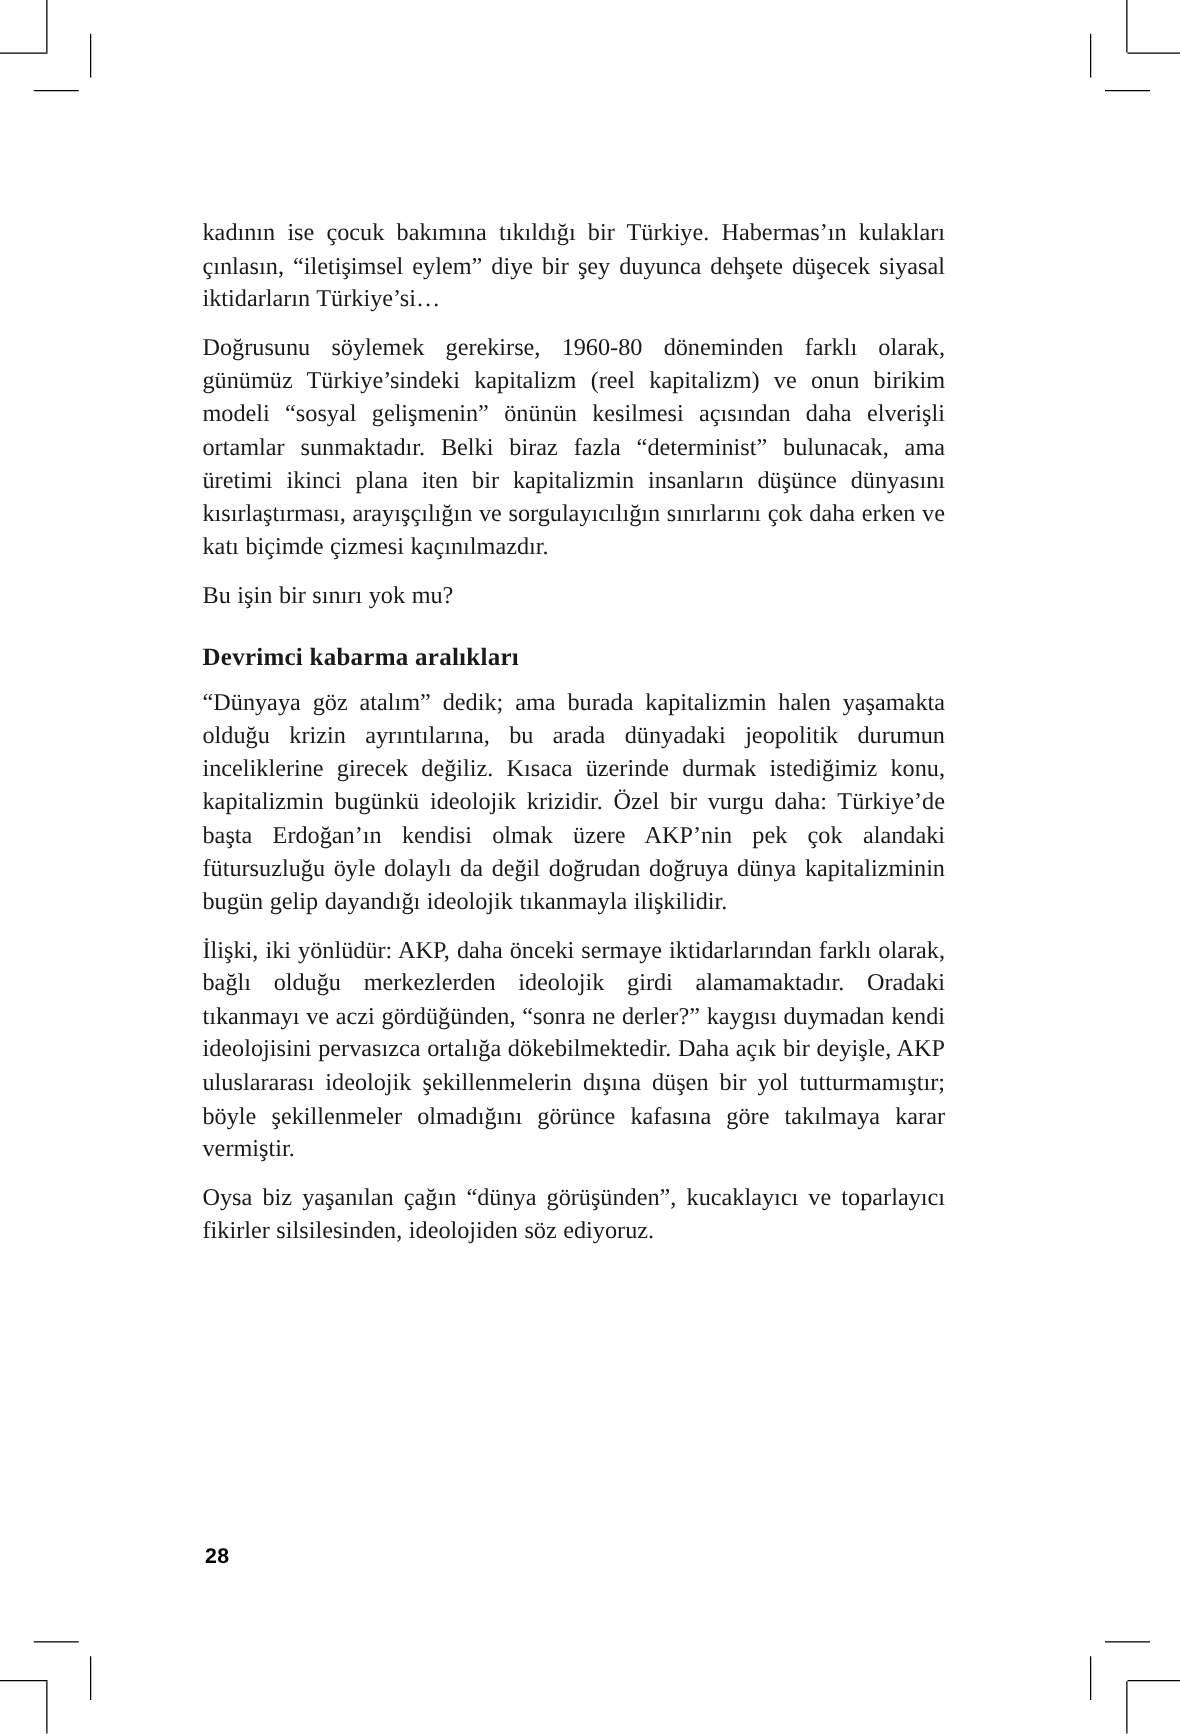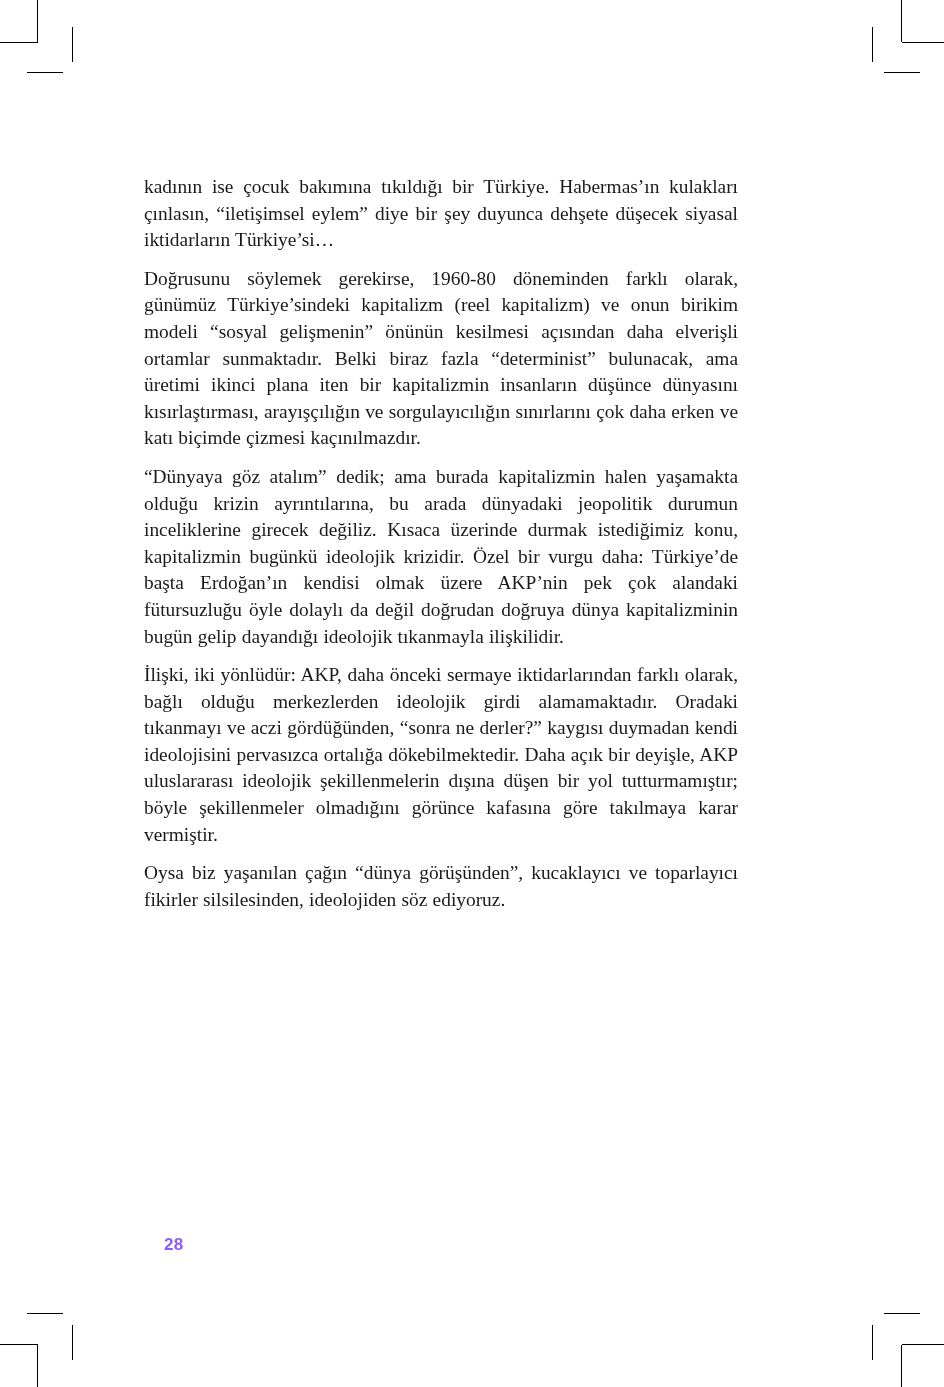--- a/index.html
+++ b/index.html
@@ -20,21 +20,21 @@
   .mark {
     position: absolute;
     background: #000000;
   }
   .mark-v { width: 1px; }
   .mark-h { height: 1px; }
 
   
   .page-body {
     position: absolute;
-    left: 144px;
+    left: 162px;
     top: 174px;
     width: 594px;
   }
 
   p.para {
     margin: 0 0 12px 0;
     font-size: 19.4px;
     line-height: 26.6px;
     text-align: justify;
     text-justify: inter-word;
@@ -54,21 +54,21 @@
 
   .folio {
     position: absolute;
     left: 164px;
     top: 1236px;
     font-family: "Liberation Sans", "DejaVu Sans", sans-serif;
     font-size: 17px;
     font-weight: bold;
     line-height: 1;
     letter-spacing: 0.02em;
-    color: #8b5cf6;
+    color: #000000;
   }
 </style>
 </head>
 <body>
 
 <div class="mark mark-v" style="left:37px; top:0px; height:42px;"></div>
 <div class="mark mark-h" style="left:0px; top:42px; width:38px;"></div>
 
 <div class="mark mark-v" style="left:72px; top:27px; height:35px;"></div>
 <div class="mark mark-h" style="left:27px; top:72px; width:36px;"></div>
@@ -88,21 +88,23 @@
 <div class="mark mark-h" style="left:902px; top:1344px; width:42px;"></div>
 <div class="mark mark-v" style="left:901px; top:1345px; height:42px;"></div>
 
 <div class="mark mark-h" style="left:884px; top:1313px; width:36px;"></div>
 <div class="mark mark-v" style="left:872px; top:1325px; height:35px;"></div>
 
 <div class="page-body">
 
   <p class="para">kadının ise çocuk bakımına tıkıldığı bir Türkiye. Habermas’ın kulakları çınlasın, “iletişimsel eylem” diye bir şey duyunca dehşete düşecek siyasal iktidarların Türkiye’si…</p>
   <p class="para">Doğrusunu söylemek gerekirse, 1960-80 döneminden farklı olarak, günümüz Türkiye’sindeki kapitalizm (reel kapitalizm) ve onun birikim modeli “sosyal gelişmenin” önünün kesilmesi açısından daha elverişli ortamlar sunmaktadır. Belki biraz fazla “determinist” bulunacak, ama üretimi ikinci plana iten bir kapitalizmin insanların düşünce dünyasını kısırlaştırması, arayışçılığın ve sorgulayıcılığın sınırlarını çok daha erken ve katı biçimde çizmesi kaçınılmazdır.</p>
+  <p class="para">Bu işin bir sınırı yok mu?</p>
 
+  <h2 class="section-heading">Devrimci kabarma aralıkları</h2>
 
   <p class="para">“Dünyaya göz atalım” dedik; ama burada kapitalizmin halen yaşamakta olduğu krizin ayrıntılarına, bu arada dünyadaki jeopolitik durumun inceliklerine girecek değiliz. Kısaca üzerinde durmak istediğimiz konu, kapitalizmin bugünkü ideolojik krizidir. Özel bir vurgu daha: Türkiye’de başta Erdoğan’ın kendisi olmak üzere AKP’nin pek çok alandaki fütursuzluğu öyle dolaylı da değil doğrudan doğruya dünya kapitalizminin bugün gelip dayandığı ideolojik tıkanmayla ilişkilidir.</p>
   <p class="para">İlişki, iki yönlüdür: AKP, daha önceki sermaye iktidarlarından farklı olarak, bağlı olduğu merkezlerden ideolojik girdi alamamaktadır. Oradaki tıkanmayı ve aczi gördüğünden, “sonra ne derler?” kaygısı duymadan kendi ideolojisini pervasızca ortalığa dökebilmektedir.  Daha açık bir deyişle, AKP uluslararası ideolojik şekillenmelerin dışına düşen bir yol tutturmamıştır; böyle şekillenmeler olmadığını görünce kafasına göre takılmaya karar vermiştir.</p>
   <p class="para">Oysa biz yaşanılan çağın “dünya görüşünden”, kucaklayıcı ve toparlayıcı fikirler silsilesinden, ideolojiden söz ediyoruz.</p>
 
 </div>
 
 <div class="folio">28</div>
 
 </body></html>

